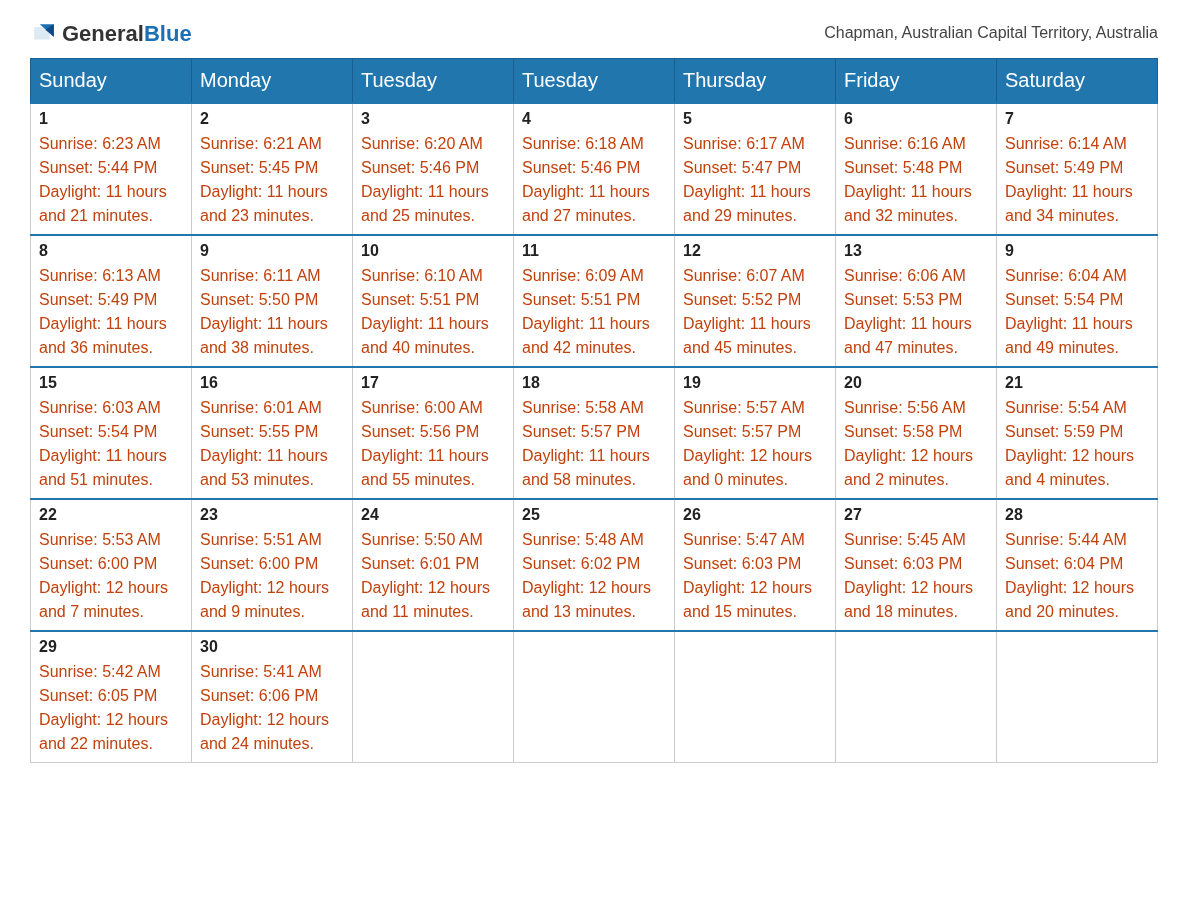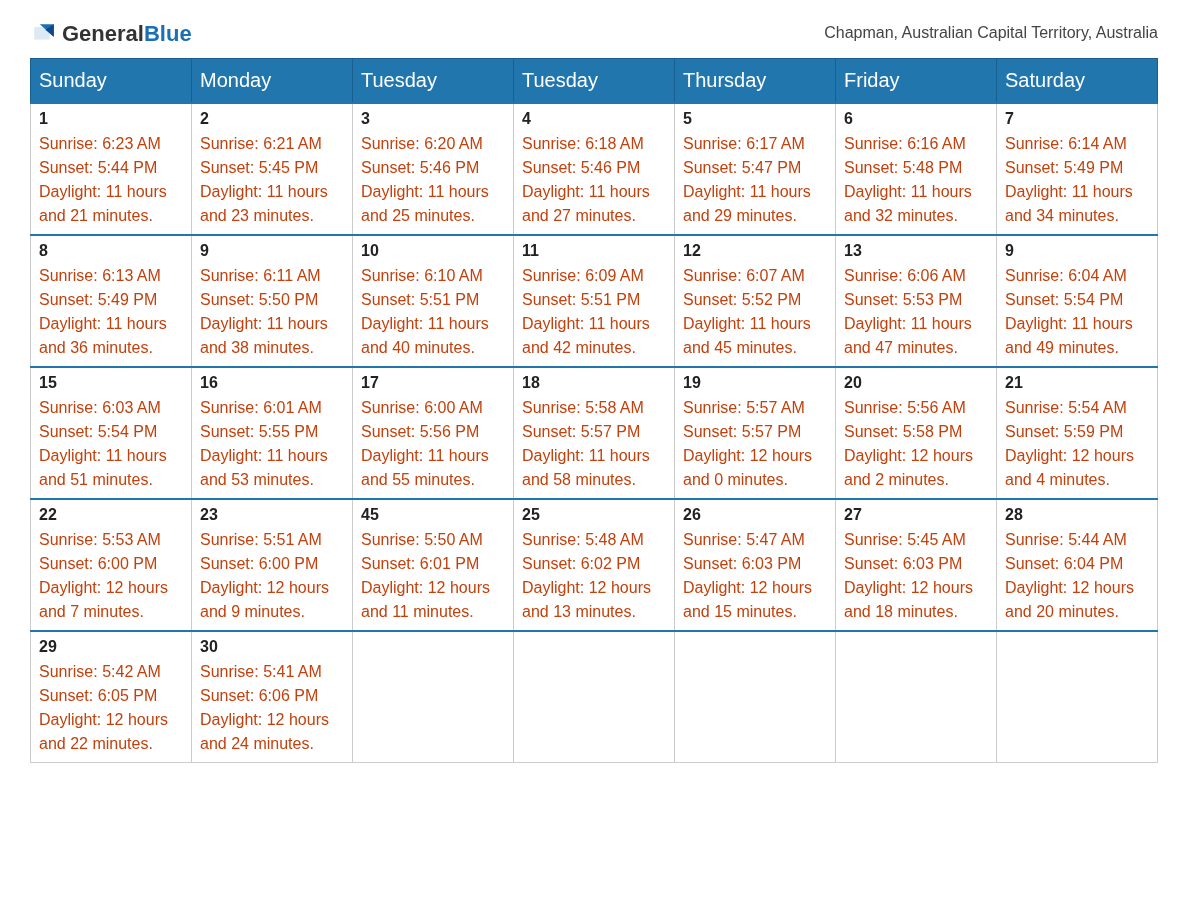--- a/index.html
+++ b/index.html
@@ -308,21 +308,21 @@
       </td>
         <td>
         <span class="day-number">23</span>
         <div class="day-info">
           Sunrise: 5:51 AM<br>
           Sunset: 6:00 PM<br>
           Daylight: 12 hours and 9 minutes.
         </div>
       </td>
         <td>
-        <span class="day-number">45</span>
+        <span class="day-number">24</span>
         <div class="day-info">
           Sunrise: 5:50 AM<br>
           Sunset: 6:01 PM<br>
           Daylight: 12 hours and 11 minutes.
         </div>
       </td>
         <td>
         <span class="day-number">25</span>
         <div class="day-info">
           Sunrise: 5:48 AM<br>

